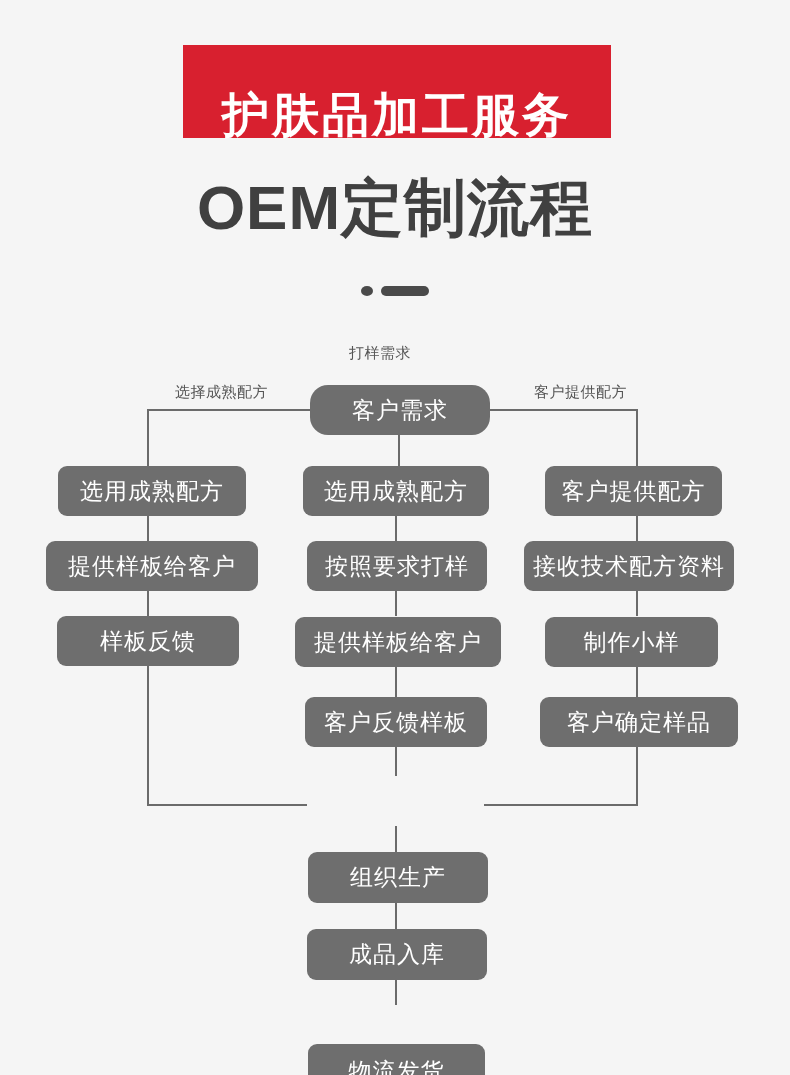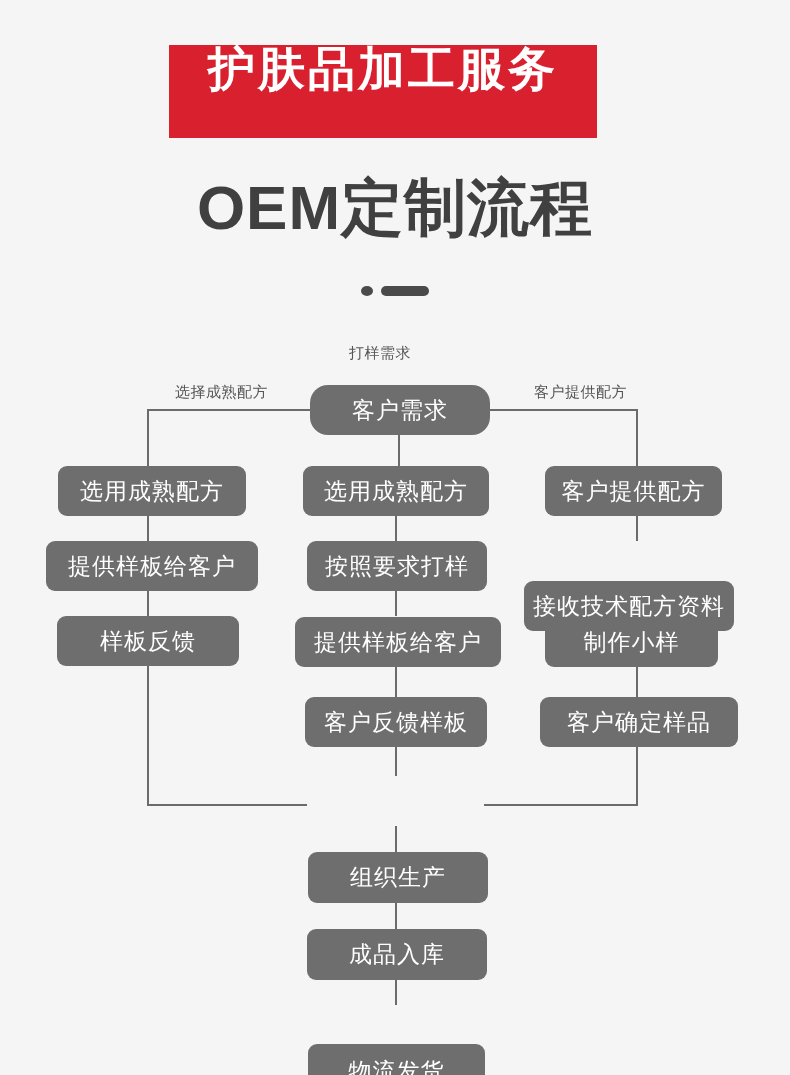--- a/index.html
+++ b/index.html
@@ -12,27 +12,27 @@
     width: 790px;
     height: 1075px;
     background: #f5f5f5;
     overflow: hidden;
     font-family: "Liberation Sans", "DejaVu Sans", sans-serif;
   }
 
   
   .banner {
     position: absolute;
-    left: 169px;
+    left: 183px;
     top: 45px;
     width: 428px;
     height: 93px;
     background: #d8202f;
     display: flex;
-    align-items: flex-start;
+    align-items: flex-end;
     justify-content: center;
   }
   .banner-text {
     color: #ffffff;
     font-size: 47px;
     font-weight: bold;
     letter-spacing: 3px;
     line-height: 1;
   }
 
@@ -168,21 +168,21 @@
     <div class="node" style="left:58px; top:466px; width:188px; height:50px;">选用成熟配方</div>
     <div class="node" style="left:46px; top:541px; width:212px; height:50px;">提供样板给客户</div>
     <div class="node" style="left:57px; top:616px; width:182px; height:50px;">样板反馈</div>
 
     <div class="node" style="left:303px; top:466px; width:186px; height:50px;">选用成熟配方</div>
     <div class="node" style="left:307px; top:541px; width:180px; height:50px;">按照要求打样</div>
     <div class="node" style="left:295px; top:617px; width:206px; height:50px;">提供样板给客户</div>
     <div class="node" style="left:305px; top:697px; width:182px; height:50px;">客户反馈样板</div>
 
     <div class="node" style="left:545px; top:466px; width:177px; height:50px;">客户提供配方</div>
-    <div class="node" style="left:524px; top:541px; width:210px; height:50px;margin-top:40px;">接收技术配方资料</div>
+    <div class="node" style="left:524px; top:541px; width:210px; height:50px;">接收技术配方资料</div>
     <div class="node" style="left:545px; top:617px; width:173px; height:50px;">制作小样</div>
     <div class="node" style="left:540px; top:697px; width:198px; height:50px;">客户确定样品</div>
 
     <div class="node" style="left:308px; top:852px; width:180px; height:51px;">组织生产</div>
     <div class="node" style="left:307px; top:929px; width:180px; height:51px;">成品入库</div>
     <div class="node" style="left:308px; top:1044px; width:177px; height:55px;">物流发货</div>
 
   </div>
 </div>
 

